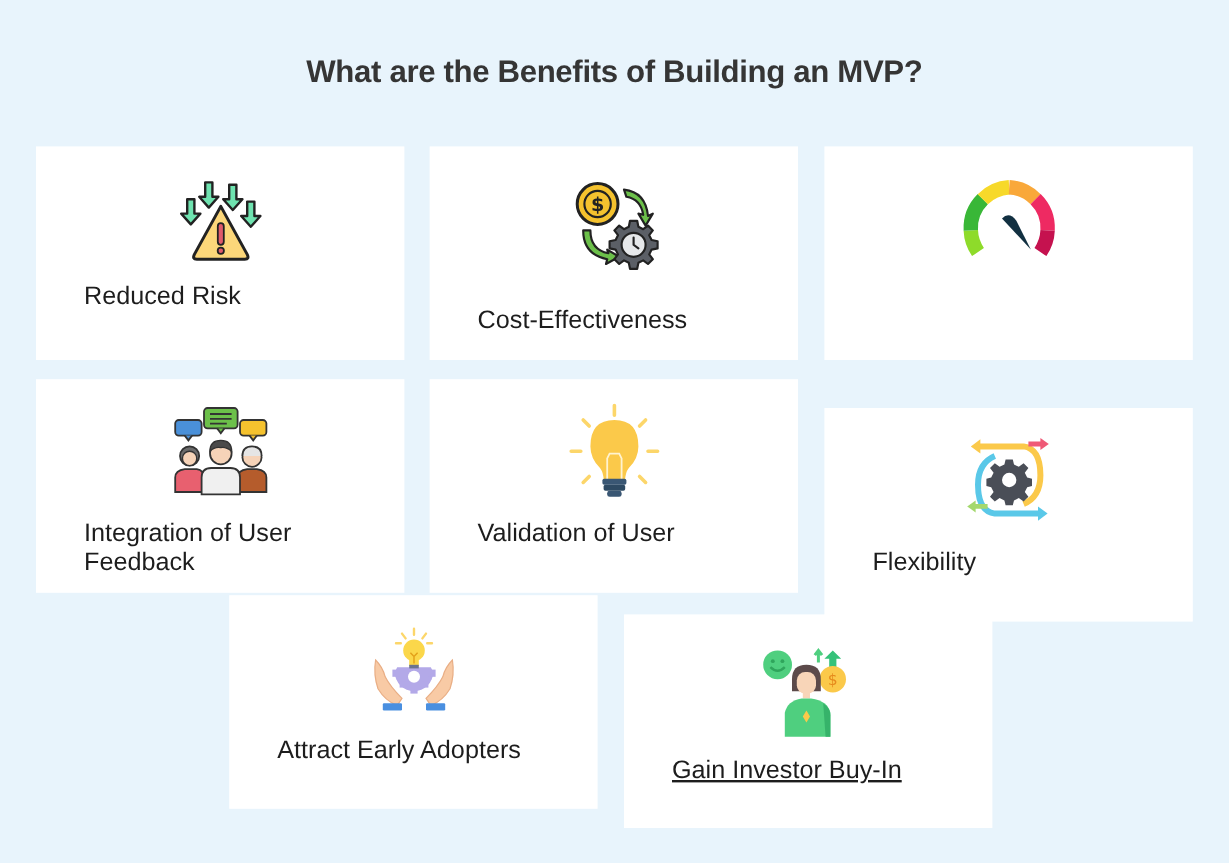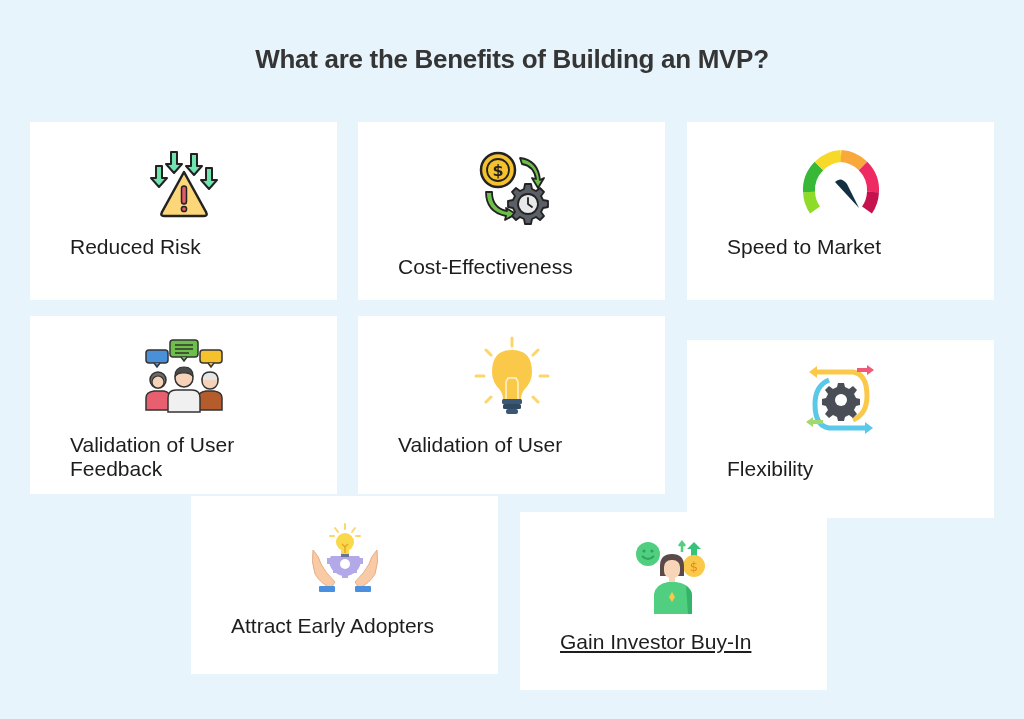--- a/index.html
+++ b/index.html
@@ -60,21 +60,20 @@
         <path d="M14 64 A34 34 0 0 1 8 46" stroke="#8edb2a"></path>
         <path d="M8 46 A34 34 0 0 1 18 20" stroke="#39b737"></path>
         <path d="M18 20 A34 34 0 0 1 40 10" stroke="#f7d92a"></path>
         <path d="M40 10 A34 34 0 0 1 62 20" stroke="#f9a83a"></path>
         <path d="M62 20 A34 34 0 0 1 72 46" stroke="#ee2a62"></path>
         <path d="M72 46 A34 34 0 0 1 66 64" stroke="#c5124f"></path>
       </g>
       <path d="M34 36 Q40 30 46 38 L58 62 Z" fill="#123041"></path>
     </svg>
   </div>
-  <div class="label" style="top:113px;">Speed to Market</div>
 </div>
 
 <div class="card" style="left:30px;top:316px;">
   <div class="icon" style="top:20px;">
     <svg viewBox="0 0 80 80">
       <rect x="2" y="14" width="22" height="13" rx="3" fill="#4a90d9" stroke="#333" stroke-width="1.5"></rect>
       <path d="M10 27 l3 4 l3 -4" fill="#4a90d9" stroke="#333" stroke-width="1.5"></path>
       <rect x="56" y="14" width="22" height="13" rx="3" fill="#f5c22e" stroke="#333" stroke-width="1.5"></rect>
       <path d="M64 27 l3 4 l3 -4" fill="#f5c22e" stroke="#333" stroke-width="1.5"></path>
       <rect x="26" y="4" width="28" height="17" rx="3" fill="#6cc04a" stroke="#333" stroke-width="1.5"></rect>
@@ -84,21 +83,21 @@
       <circle cx="14" cy="44" r="8" fill="#6b6b6b" stroke="#333" stroke-width="1.5"></circle>
       <circle cx="14" cy="46" r="6" fill="#f6d3b8" stroke="#333" stroke-width="1.2"></circle>
       <path d="M54 74 V62 Q54 56 62 55 H70 Q78 56 78 62 V74 Z" fill="#b55c2c" stroke="#333" stroke-width="1.5"></path>
       <circle cx="66" cy="45" r="8" fill="#f6d3b8" stroke="#333" stroke-width="1.5"></circle>
       <path d="M58 44 Q58 36 66 36 Q74 36 74 44" fill="#e5e5e5" stroke="#333" stroke-width="1.5"></path>
       <path d="M24 76 V62 Q24 54 32 54 H48 Q56 54 56 62 V76 Z" fill="#f0f0f0" stroke="#333" stroke-width="1.5"></path>
       <circle cx="40" cy="42" r="9" fill="#f6d3b8" stroke="#333" stroke-width="1.5"></circle>
       <path d="M31 40 Q31 31 40 31 Q49 31 49 40 Q44 36 40 37 Q35 36 31 40Z" fill="#4a4a4a" stroke="#333" stroke-width="1.2"></path>
     </svg>
   </div>
-  <div class="label" style="top:117px;">Validation of User Feedback</div>
+  <div class="label" style="top:117px;">Integration of User Feedback</div>
 </div>
 
 <div class="card" style="left:358px;top:316px;">
   <div class="icon" style="top:20px;">
     <svg viewBox="0 0 80 80">
       <g stroke="#fcd66a" stroke-width="3" stroke-linecap="round">
         <path d="M40 2v8M14 14l5 5M66 14l-5 5M4 40h8M68 40h8M14 66l5-5M66 66l-5-5"></path>
       </g>
       <path d="M40 14 Q60 14 60 36 Q60 46 52 54 Q49 58 49 64 H31 Q31 58 28 54 Q20 46 20 36 Q20 14 40 14Z" fill="#fbc94a"></path>
       <path d="M34 64 V46 L36 42 H44 L46 46 V64" fill="none" stroke="#fff3d0" stroke-width="1.5"></path>

